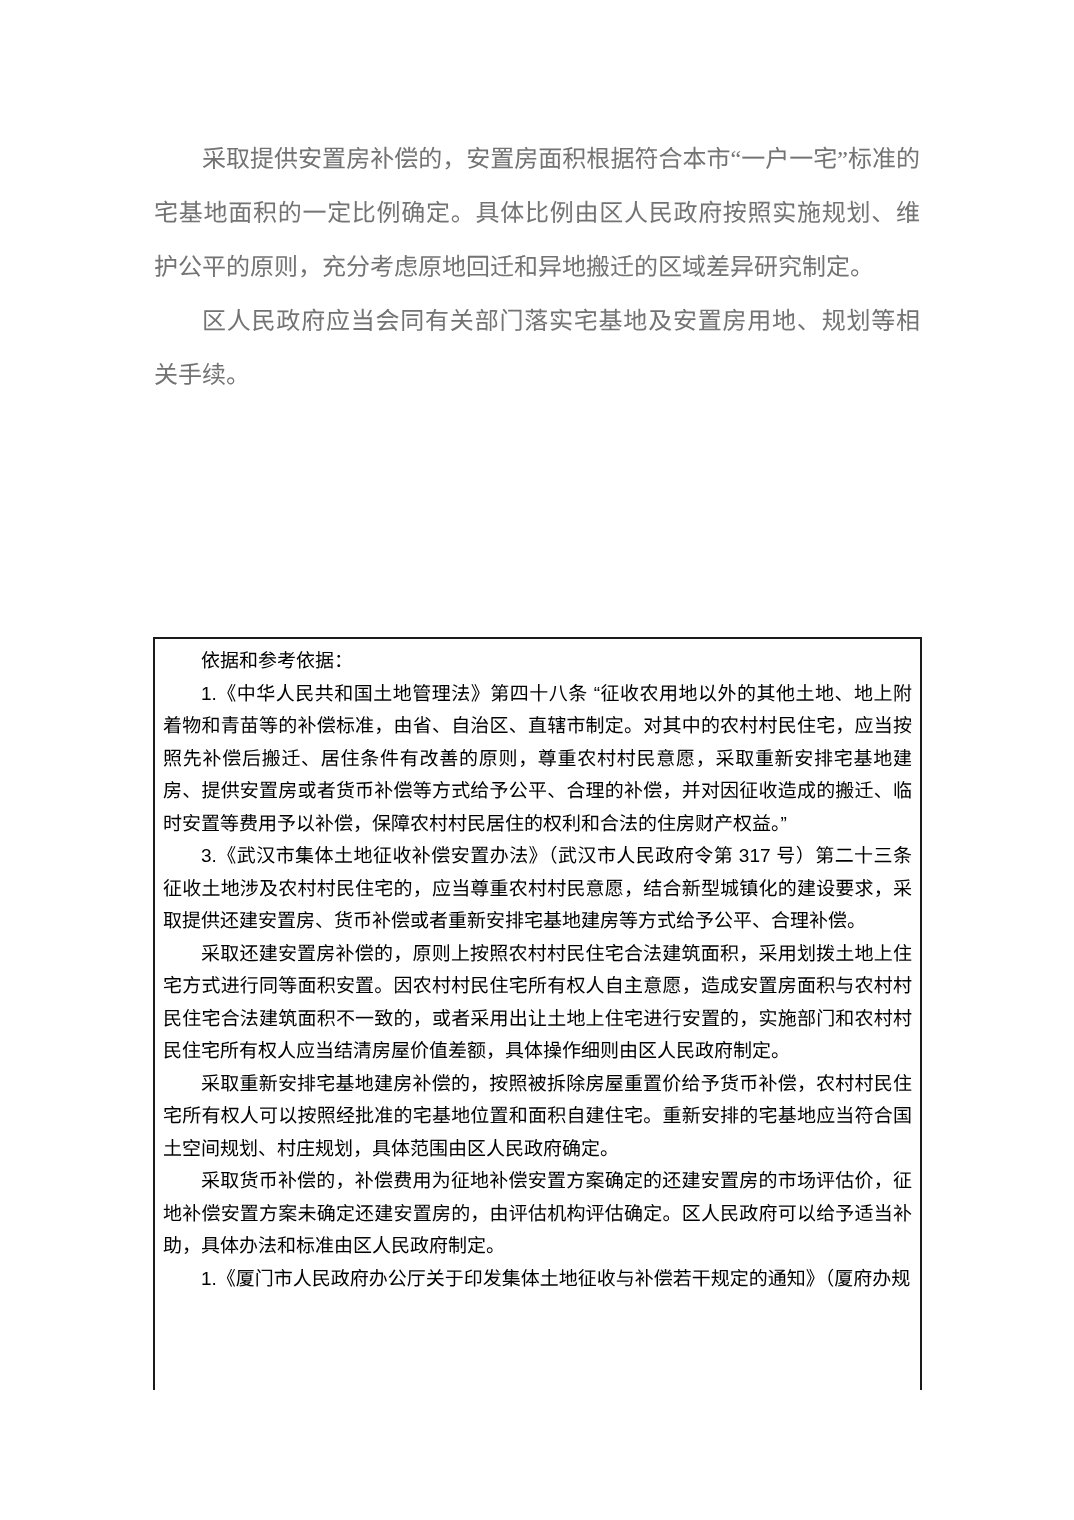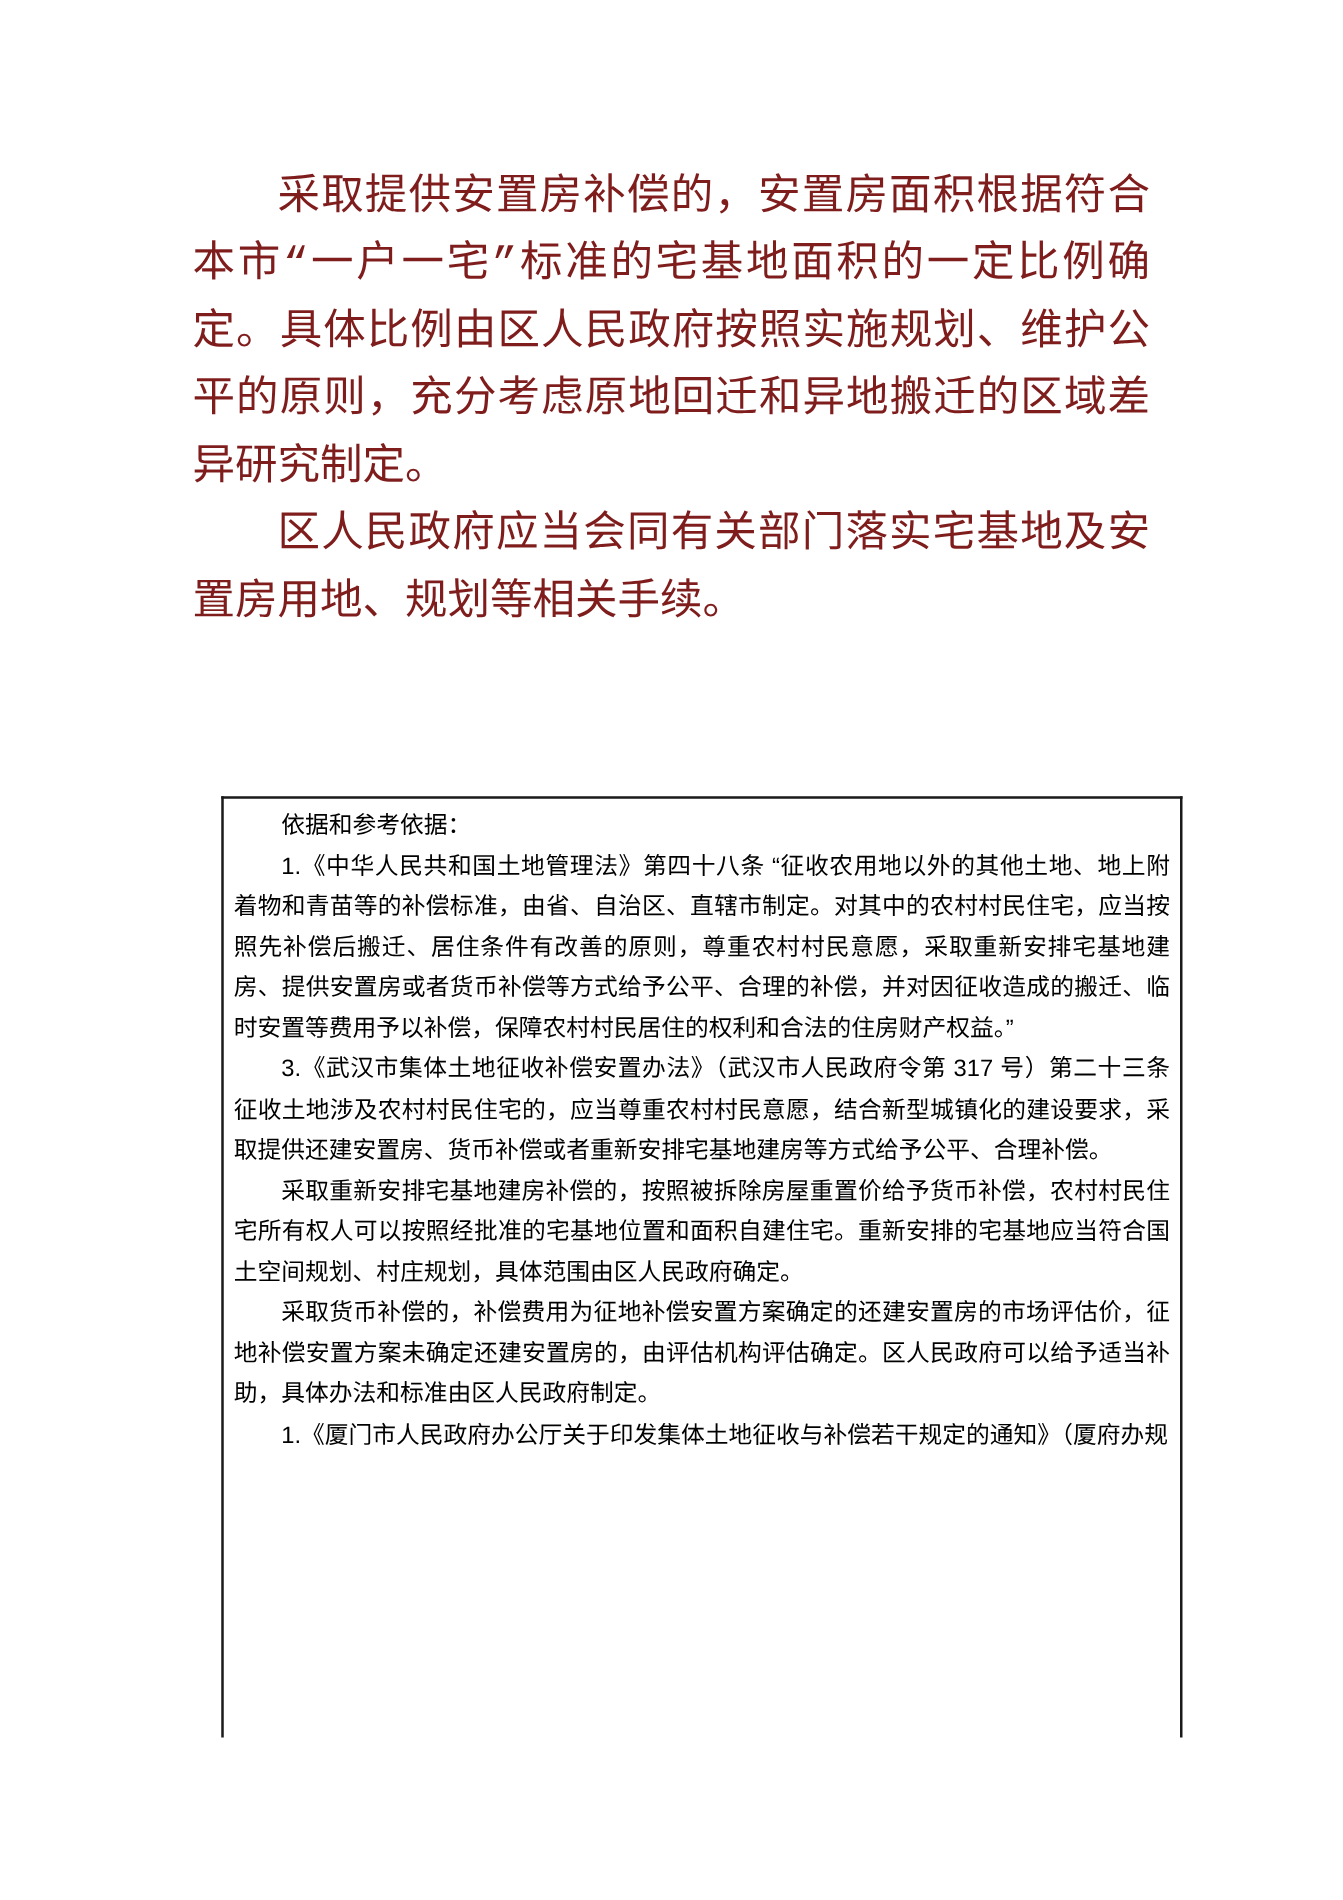--- a/index.html
+++ b/index.html
@@ -14,26 +14,26 @@
     background: #ffffff;
     overflow: hidden;
     color: #000000;
   }
   
   .body-text {
     position: absolute;
     left: 154px;
     top: 132px;
     width: 766px;
-    font-family: Liberation Mono, monospace;
-    font-size: 34px;
+    font-family: Liberation Serif, serif;
+    font-size: 24px;
     line-height: 54px;
     text-align: justify;
     text-justify: inter-ideograph;
-    color: #7f1d1d;
+    color: #737373;
   }
   .body-text p {
     margin: 0;
     padding: 0;
     text-indent: 2em;
   }
   
   .ref-box {
     position: absolute;
     left: 153px;
@@ -44,21 +44,20 @@
     border: 2px solid #1a1a1a;
     border-bottom: none;
     padding: 6px 8px 0 8px;
     overflow: hidden;
     font-family: "Liberation Sans", "DejaVu Sans", sans-serif;
     font-size: 19px;
     line-height: 32.5px;
     text-align: justify;
     text-justify: inter-ideograph;
     color: #000000;
-    margin-left: 24px;
   }
   .ref-box p {
     margin: 0;
     padding: 0;
     text-indent: 2em;
   }
 </style>
 </head>
 <body>
 
@@ -66,18 +65,19 @@
 
   <section class="body-text">
     <p>采取提供安置房补偿的，安置房面积根据符合本市“一户一宅”标准的宅基地面积的一定比例确定。具体比例由区人民政府按照实施规划、维护公平的原则，充分考虑原地回迁和异地搬迁的区域差异研究制定。</p>
     <p>区人民政府应当会同有关部门落实宅基地及安置房用地、规划等相关手续。</p>
   </section>
 
   <section class="ref-box">
     <p>依据和参考依据：</p>
     <p>1.《中华人民共和国土地管理法》第四十八条 “征收农用地以外的其他土地、地上附着物和青苗等的补偿标准，由省、自治区、直辖市制定。对其中的农村村民住宅，应当按照先补偿后搬迁、居住条件有改善的原则，尊重农村村民意愿，采取重新安排宅基地建房、提供安置房或者货币补偿等方式给予公平、合理的补偿，并对因征收造成的搬迁、临时安置等费用予以补偿，保障农村村民居住的权利和合法的住房财产权益。”</p>
     <p>3.《武汉市集体土地征收补偿安置办法》（武汉市人民政府令第 317 号）第二十三条 征收土地涉及农村村民住宅的，应当尊重农村村民意愿，结合新型城镇化的建设要求，采取提供还建安置房、货币补偿或者重新安排宅基地建房等方式给予公平、合理补偿。</p>
+    <p>采取还建安置房补偿的，原则上按照农村村民住宅合法建筑面积，采用划拨土地上住宅方式进行同等面积安置。因农村村民住宅所有权人自主意愿，造成安置房面积与农村村民住宅合法建筑面积不一致的，或者采用出让土地上住宅进行安置的，实施部门和农村村民住宅所有权人应当结清房屋价值差额，具体操作细则由区人民政府制定。</p>
     <p>采取重新安排宅基地建房补偿的，按照被拆除房屋重置价给予货币补偿，农村村民住宅所有权人可以按照经批准的宅基地位置和面积自建住宅。重新安排的宅基地应当符合国土空间规划、村庄规划，具体范围由区人民政府确定。</p>
     <p>采取货币补偿的，补偿费用为征地补偿安置方案确定的还建安置房的市场评估价，征地补偿安置方案未确定还建安置房的，由评估机构评估确定。区人民政府可以给予适当补助，具体办法和标准由区人民政府制定。</p>
     <p>1.《厦门市人民政府办公厅关于印发集体土地征收与补偿若干规定的通知》（厦府办规</p>
   </section>
 
 </div>
 
 </body></html>

